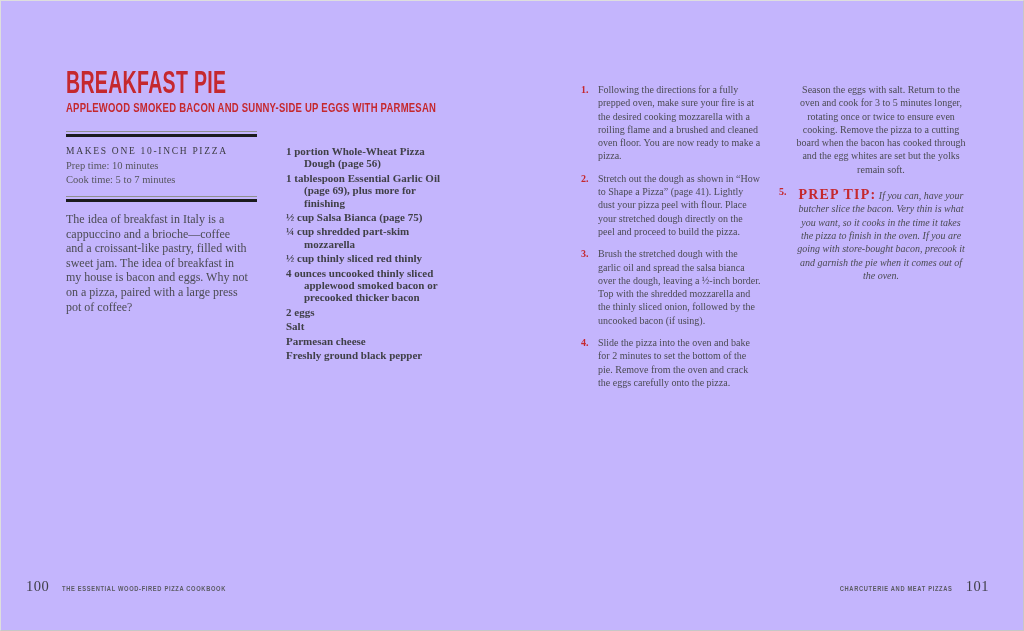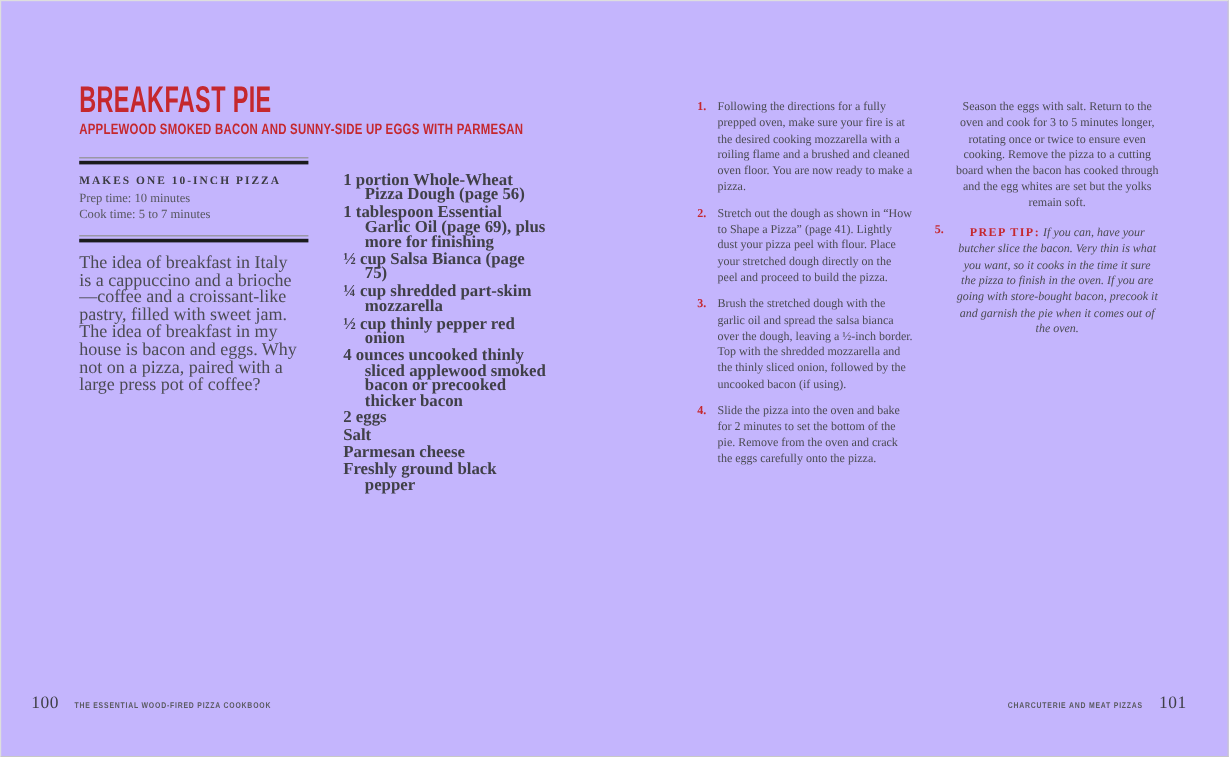--- a/index.html
+++ b/index.html
@@ -15,49 +15,49 @@
     transform:scaleX(0.63); transform-origin:0 0; white-space:nowrap; letter-spacing:0.5px;
   }
   .subtitle {
     position:absolute; left:65px; top:100px; color:#c5282e;
     font-family:"Liberation Sans", sans-serif; font-weight:bold; font-size:12.5px;
     transform:scaleX(0.76); transform-origin:0 0; white-space:nowrap; letter-spacing:0.3px;
   }
   .meta { position:absolute; left:65px; top:130px; width:191px; }
   .scotch { height:2px; border-top:1px solid #8f8f8f; border-bottom:3px solid #1b1b1d; }
   .meta-yield {
-    margin-top:9px; font-size:9.5px; font-weight:bold; letter-spacing:1.7px;
+    margin-top:9px; font-size:9.5px; font-weight:normal; letter-spacing:1.7px;
     color:#3b3b42; white-space:nowrap;
   }
   .meta-time { font-size:10.5px; line-height:13.5px; color:#56565e; }
   .meta-time.first { margin-top:3px; }
   .meta .scotch.bottom { margin-top:10px; }
   .intro {
     position:absolute; left:65px; top:211px; width:184px;
-    font-size:15px; line-height:14.6px; color:#4b4b53;
+    font-size:12px; line-height:14.6px; color:#4b4b53;
   }
   .ingredients {
     position:absolute; left:285px; top:144px; width:172px;
     margin:0; padding:0; list-style:none;
-    font-size:14px; font-weight:bold; color:#404048; line-height:12.4px;
+    font-size:11px; font-weight:bold; color:#404048; line-height:12.4px;
   }
   .ingredients li { padding-left:18px; text-indent:-18px; margin-bottom:2px; }
   
   .col { position:absolute; top:82px; }
   .col1 { left:580px; width:180px; }
   .col2 { left:778px; width:187px;text-align:center; }
   .step { position:relative; padding-left:17px; margin-bottom:9px;
           font-size:10px; line-height:13.3px; color:#4b4b53; }
   .step-num { position:absolute; left:0; top:0; color:#c5282e; font-weight:bold; font-size:10px; }
   .continuation { padding-left:17px; margin-bottom:9px;
           font-size:10px; line-height:13.3px; color:#4b4b53; }
   .prep-tip { padding-left:17px; margin-top:12px;
           font-size:10px; line-height:13.3px; color:#4b4b53; font-style:italic; }
   .prep-tip-label { font-style:normal; font-weight:bold; color:#c5282e;
-          letter-spacing:1.2px; font-size:10px; }
+          letter-spacing:1.2px; font-size:14px; }
   
   .footer { position:absolute; top:577px; display:flex; align-items:baseline; }
   .footer-left { left:25px; }
   .footer-right { right:34px; }
   .folio { font-size:14.5px; color:#3f3f47; letter-spacing:0.5px; }
   .running-title {
     font-family:"Liberation Sans", sans-serif; font-size:7px; font-weight:bold;
     letter-spacing:0.8px; color:#5a5a61; white-space:nowrap; display:inline-block;
   }
   .footer-left .running-title { margin-left:13px; transform:scaleX(0.82); transform-origin:0 100%; }
@@ -79,21 +79,21 @@
     <div class="scotch bottom"></div>
   </div>
 
   <div class="intro">The idea of breakfast in Italy is a cappuccino and a brioche—coffee and a croissant-like pastry, filled with sweet jam. The idea of breakfast in my house is bacon and eggs. Why not on a pizza, paired with a large press pot of coffee?</div>
 
   <ul class="ingredients">
     <li>1 portion Whole-Wheat Pizza Dough (page 56)</li>
     <li>1 tablespoon Essential Garlic Oil (page 69), plus more for finishing</li>
     <li>½ cup Salsa Bianca (page 75)</li>
     <li>¼ cup shredded part-skim mozzarella</li>
-    <li>½ cup thinly pepper red onion</li>
+    <li>½ cup thinly sliced red thinly</li>
     <li>4 ounces uncooked thinly sliced applewood smoked bacon or precooked thicker bacon</li>
     <li>2 eggs</li>
     <li>Salt</li>
     <li>Parmesan cheese</li>
     <li>Freshly ground black pepper</li>
   </ul>
 
   <div class="col col1">
     <div class="step">
       <span class="step-num">1.</span>
@@ -112,21 +112,21 @@
       <span>Slide the pizza into the oven and bake for 2 minutes to set the bottom of the pie. Remove from the oven and crack the eggs carefully onto the pizza.</span>
     </div>
   </div>
 
   <div class="col col2">
     <div class="continuation">Season the eggs with salt. Return to the oven and cook for 3 to 5 minutes longer, rotating once or twice to ensure even cooking. Remove the pizza to a cutting board when the bacon has cooked through and the egg whites are set but the yolks remain soft.</div>
     <div class="step">
       <span class="step-num">5.</span>
     </div>
     <div class="prep-tip">
-      <span class="prep-tip-label">PREP TIP:</span><span> If you can, have your butcher slice the bacon. Very thin is what you want, so it cooks in the time it sure the pizza to finish in the oven. If you are going with store-bought bacon, precook it and garnish the pie when it comes out of the oven.</span>
+      <span class="prep-tip-label">PREP TIP:</span><span> If you can, have your butcher slice the bacon. Very thin is what you want, so it cooks in the time it takes the pizza to finish in the oven. If you are going with store-bought bacon, precook it and garnish the pie when it comes out of the oven.</span>
     </div>
   </div>
 
   <div class="footer footer-left">
     <span class="folio">100</span>
     <span class="running-title">THE ESSENTIAL WOOD-FIRED PIZZA COOKBOOK</span>
   </div>
   <div class="footer footer-right">
     <span class="running-title">CHARCUTERIE AND MEAT PIZZAS</span>
     <span class="folio">101</span>

